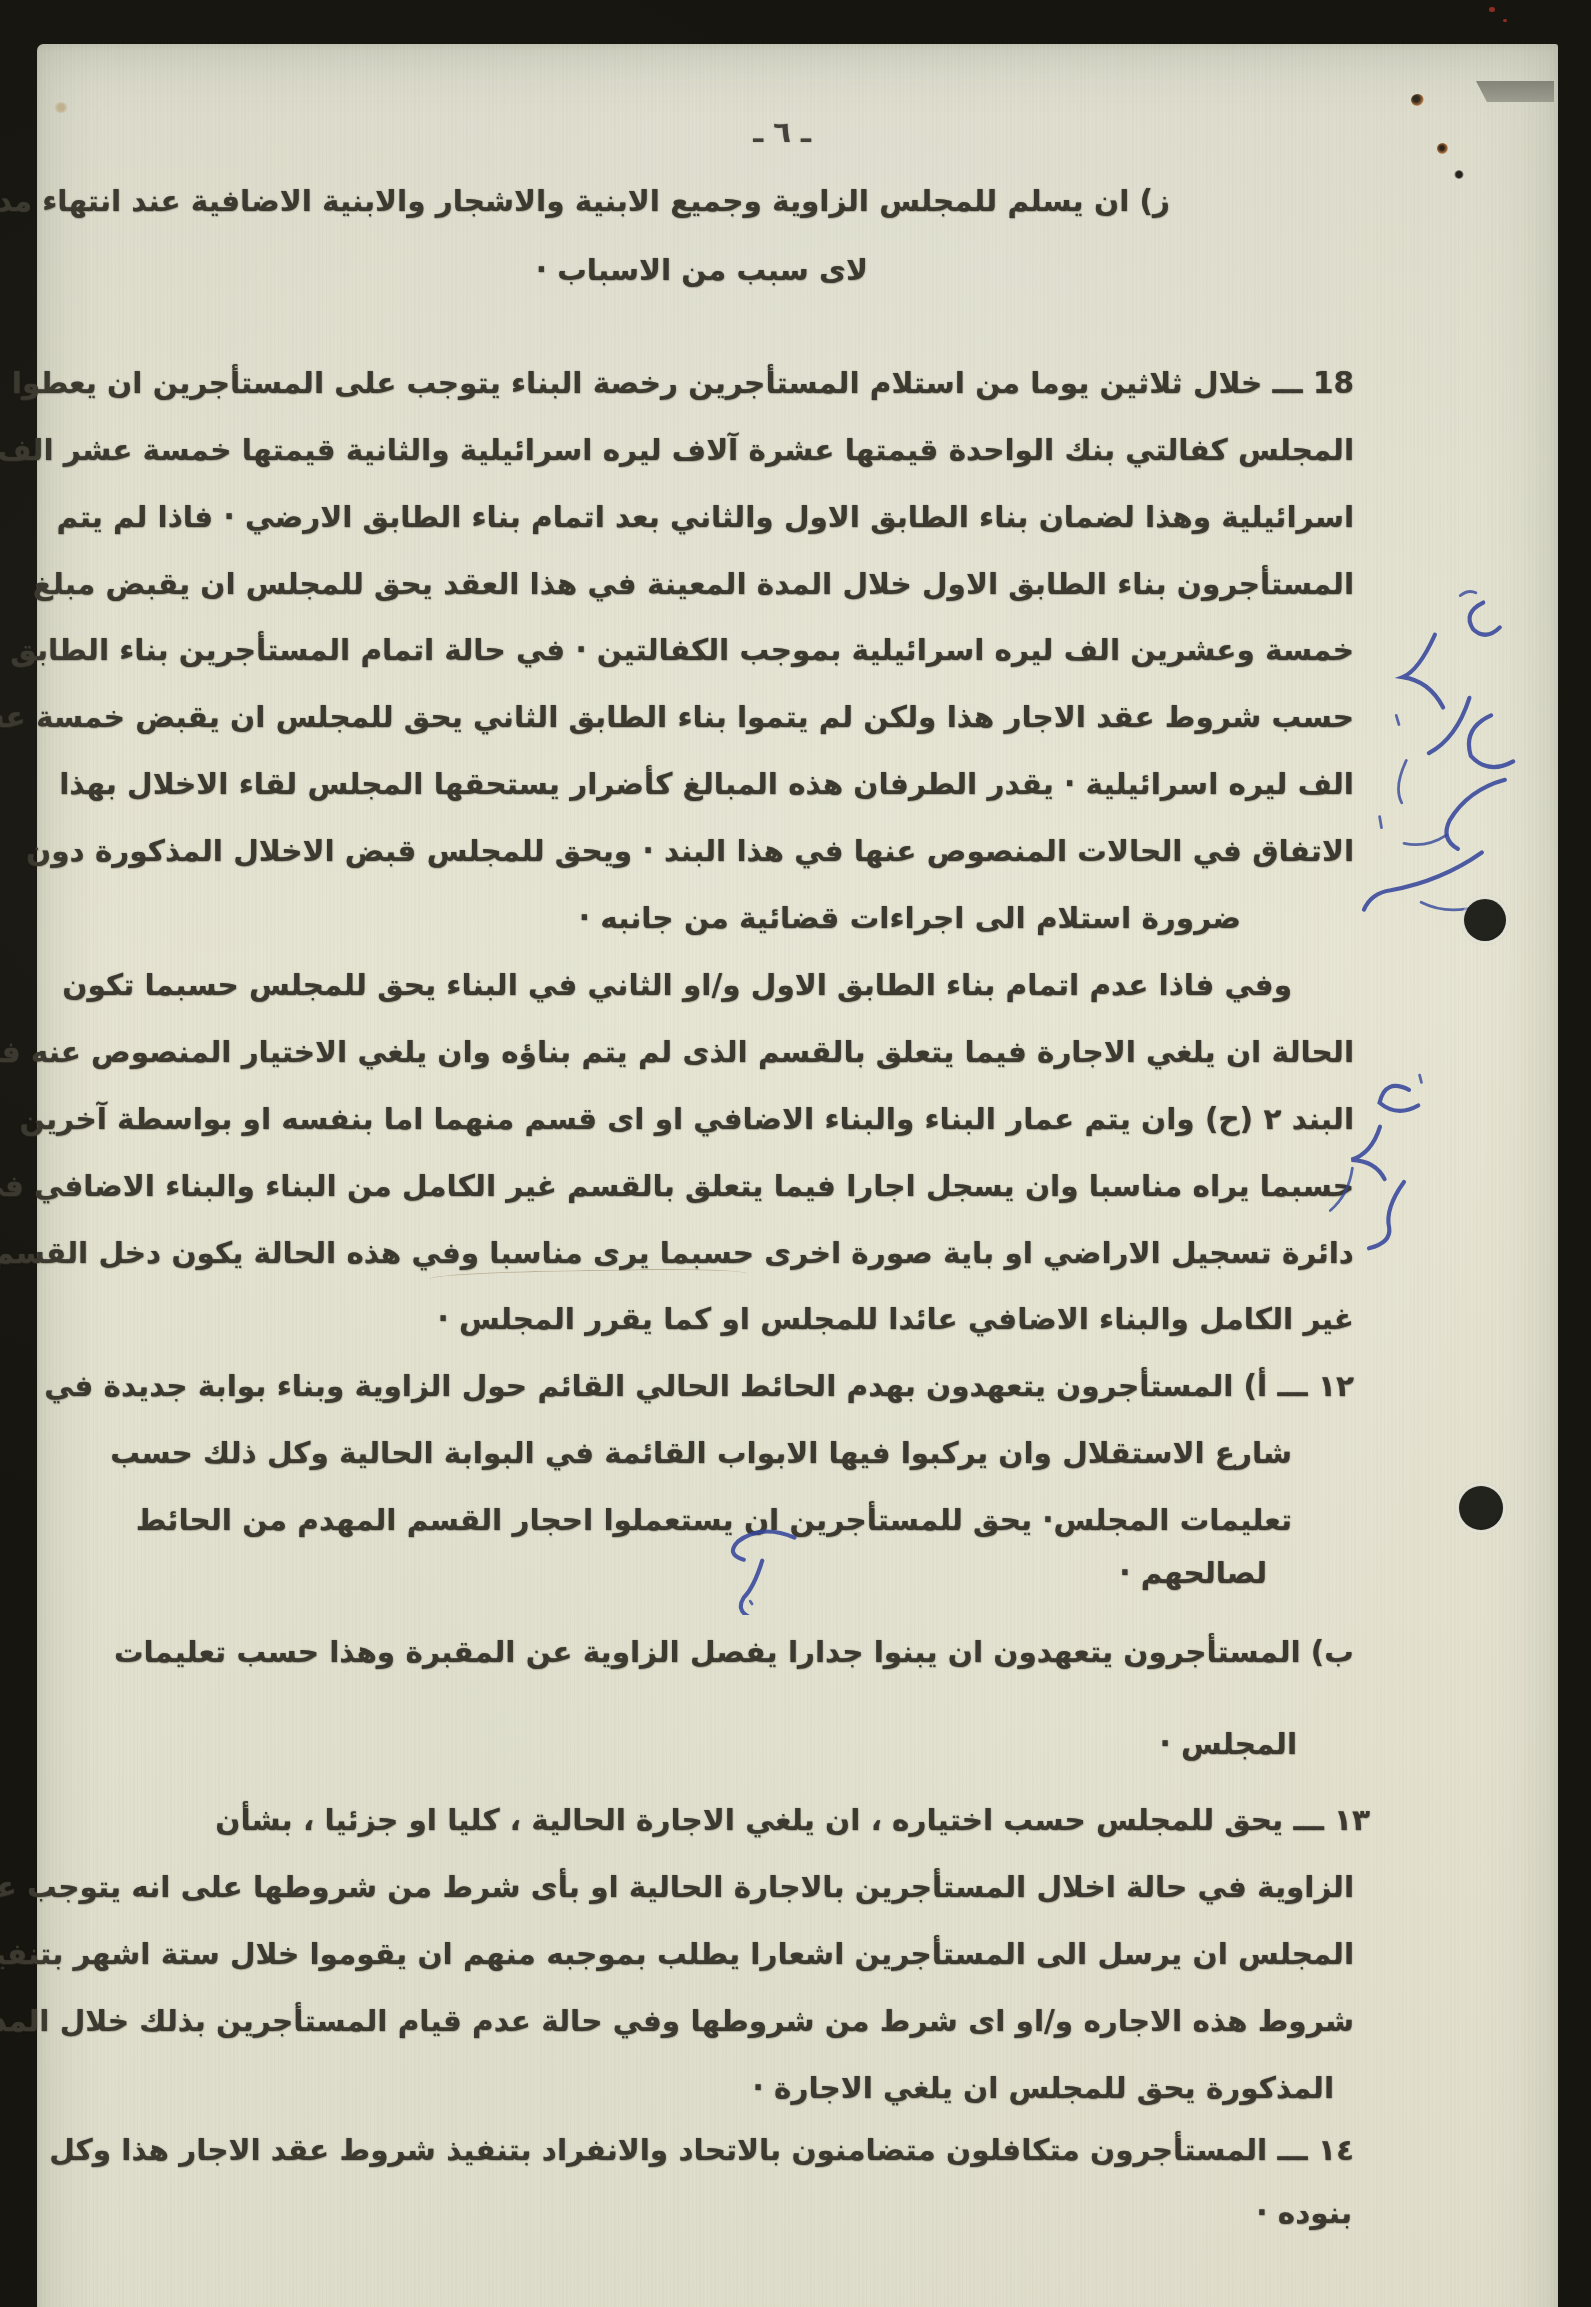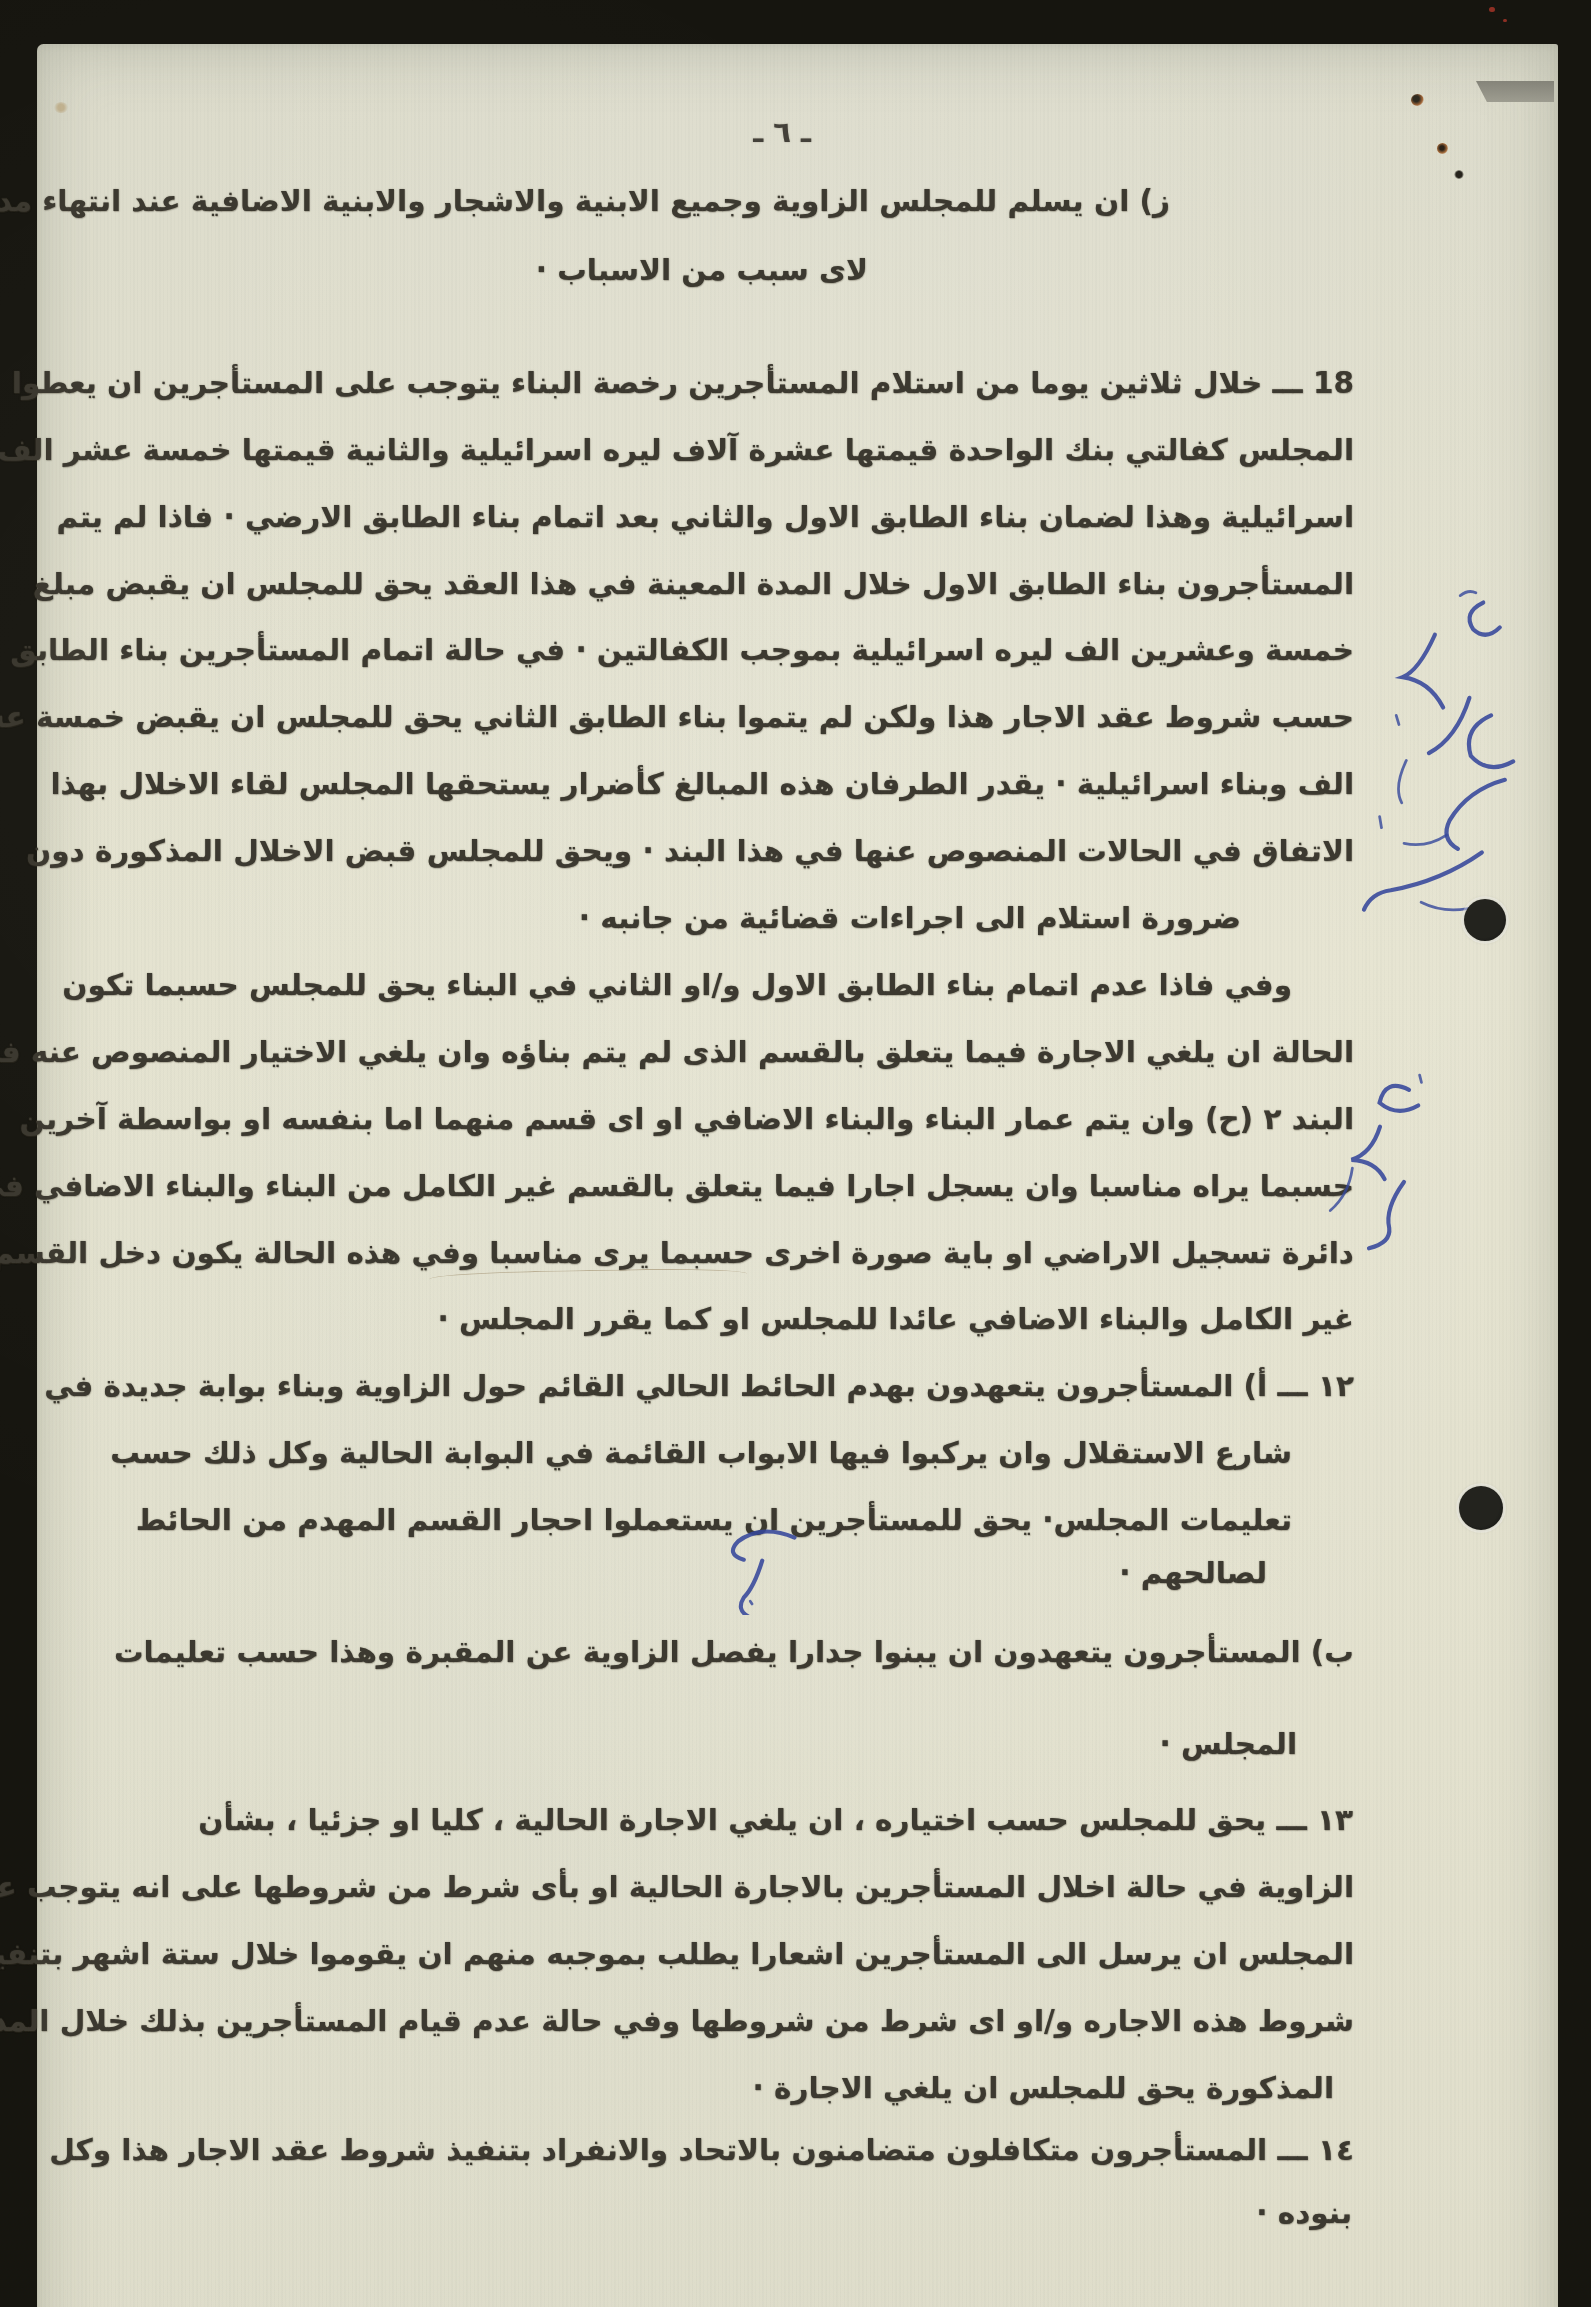--- a/index.html
+++ b/index.html
@@ -71,39 +71,39 @@
 
 <div class="line" style="top:185px;right:422px">ز)      ان يسلم للمجلس الزاوية وجميع الابنية والاشجار والابنية الاضافية عند  انتهاء مدة الاجار</div>
 <div class="line" style="top:254px;right:724px">لاى سبب من الاسباب ·</div>
 
 <div class="line" style="top:367px;right:238px">18 ـــ    خلال ثلاثين يوما من استلام المستأجرين رخصة البناء يتوجب على المستأجرين ان يعطوا</div>
 <div class="line" style="top:434px;right:238px">المجلس كفالتي بنك الواحدة قيمتها عشرة آلاف ليره  اسرائيلية والثانية قيمتها خمسة عشر الف ليره</div>
 <div class="line" style="top:501px;right:238px">اسرائيلية وهذا لضمان بناء الطابق الاول والثاني بعد اتمام بناء الطابق الارضي ·  فاذا لم يتم</div>
 <div class="line" style="top:568px;right:238px">المستأجرون بناء الطابق الاول خلال المدة المعينة في هذا العقد يحق للمجلس ان يقبض مبلغ</div>
 <div class="line" style="top:634px;right:238px">خمسة وعشرين الف ليره اسرائيلية بموجب الكفالتين ·  في حالة اتمام المستأجرين بناء الطابق الاول</div>
 <div class="line" style="top:701px;right:238px">حسب شروط عقد الاجار هذا ولكن لم يتموا بناء الطابق الثاني يحق للمجلس ان يقبض خمسة عشر</div>
-<div class="line" style="top:768px;right:238px">الف وبناء اسرائيلية ·  يقدر الطرفان هذه المبالغ كأضرار يستحقها المجلس لقاء الاخلال بهذا</div>
+<div class="line" style="top:768px;right:238px">الف ليره اسرائيلية ·  يقدر الطرفان هذه المبالغ كأضرار يستحقها المجلس لقاء الاخلال بهذا</div>
 <div class="line" style="top:835px;right:238px">الاتفاق في الحالات المنصوص عنها في هذا  البند  ·  ويحق للمجلس قبض الاخلال المذكورة دون</div>
 <div class="line" style="top:902px;right:351px">ضرورة استلام الى اجراءات قضائية من جانبه  ·</div>
 
 <div class="line" style="top:969px;right:300px">وفي فاذا عدم اتمام بناء الطابق الاول و/او الثاني في البناء يحق للمجلس حسبما تكون</div>
 <div class="line" style="top:1036px;right:238px">الحالة ان يلغي الاجارة فيما يتعلق بالقسم الذى لم يتم بناؤه  وان يلغي الاختيار المنصوص عنه في</div>
 <div class="line" style="top:1103px;right:238px">البند ٢ (ح) وان يتم عمار البناء والبناء الاضافي او اى قسم منهما اما بنفسه او بواسطة آخرين</div>
 <div class="line" style="top:1170px;right:238px">حسبما يراه  مناسبا وان يسجل اجارا فيما يتعلق بالقسم غير الكامل من البناء والبناء الاضافي في</div>
 <div class="line" style="top:1237px;right:238px">دائرة تسجيل الاراضي او باية صورة اخرى حسبما يرى مناسبا وفي هذه الحالة يكون دخل القسم</div>
 <div class="line" style="top:1303px;right:238px">غير الكامل والبناء الاضافي عائدا للمجلس او كما يقرر المجلس ·</div>
 
 <div class="line" style="top:1370px;right:238px">١٢ ـــ  أ)  المستأجرون يتعهدون بهدم الحائط الحالي القائم حول الزاوية وبناء بوابة جديدة في</div>
 <div class="line" style="top:1437px;right:300px">شارع الاستقلال وان يركبوا فيها الابواب القائمة في البوابة الحالية وكل ذلك حسب</div>
 <div class="line" style="top:1504px;right:300px">تعليمات المجلس·  يحق للمستأجرين ان يستعملوا احجار القسم المهدم من الحائط</div>
 <div class="line" style="top:1557px;right:325px">لصالحهم ·</div>
 <div class="line" style="top:1636px;right:238px">ب)  المستأجرون يتعهدون ان يبنوا جدارا يفصل الزاوية عن المقبرة وهذا حسب تعليمات</div>
 <div class="line" style="top:1728px;right:295px">المجلس ·</div>
 
-<div class="line" style="top:1804px;right:239px">١٣ ـــ    يحق للمجلس حسب اختياره ، ان يلغي الاجارة الحالية ، كليا او جزئيا ، بشأن</div>
+<div class="line" style="top:1804px;right:222px">١٣ ـــ    يحق للمجلس حسب اختياره ، ان يلغي الاجارة الحالية ، كليا او جزئيا ، بشأن</div>
 <div class="line" style="top:1871px;right:238px">الزاوية في حالة اخلال المستأجرين بالاجارة الحالية او بأى شرط من شروطها على انه  يتوجب على</div>
 <div class="line" style="top:1938px;right:238px">المجلس ان يرسل الى المستأجرين اشعارا يطلب بموجبه منهم ان يقوموا خلال ستة اشهر بتنفيذ</div>
 <div class="line" style="top:2005px;right:238px">شروط هذه  الاجاره  و/او اى شرط من شروطها وفي حالة عدم قيام المستأجرين بذلك خلال المدة</div>
 <div class="line" style="top:2072px;right:258px">المذكورة يحق للمجلس ان يلغي الاجارة ·</div>
 
 <div class="line" style="top:2134px;right:238px">١٤ ـــ    المستأجرون متكافلون متضامنون بالاتحاد والانفراد بتنفيذ شروط عقد  الاجار هذا وكل</div>
 <div class="line" style="top:2197px;right:240px">بنوده ·</div>
 
 <svg class="ink" style="left:1352px;top:577px" width="198" height="401" viewBox="0 0 430 870">
   <path d="M285,55 q-45,22 -22,58 q28,26 58,-4"></path>

